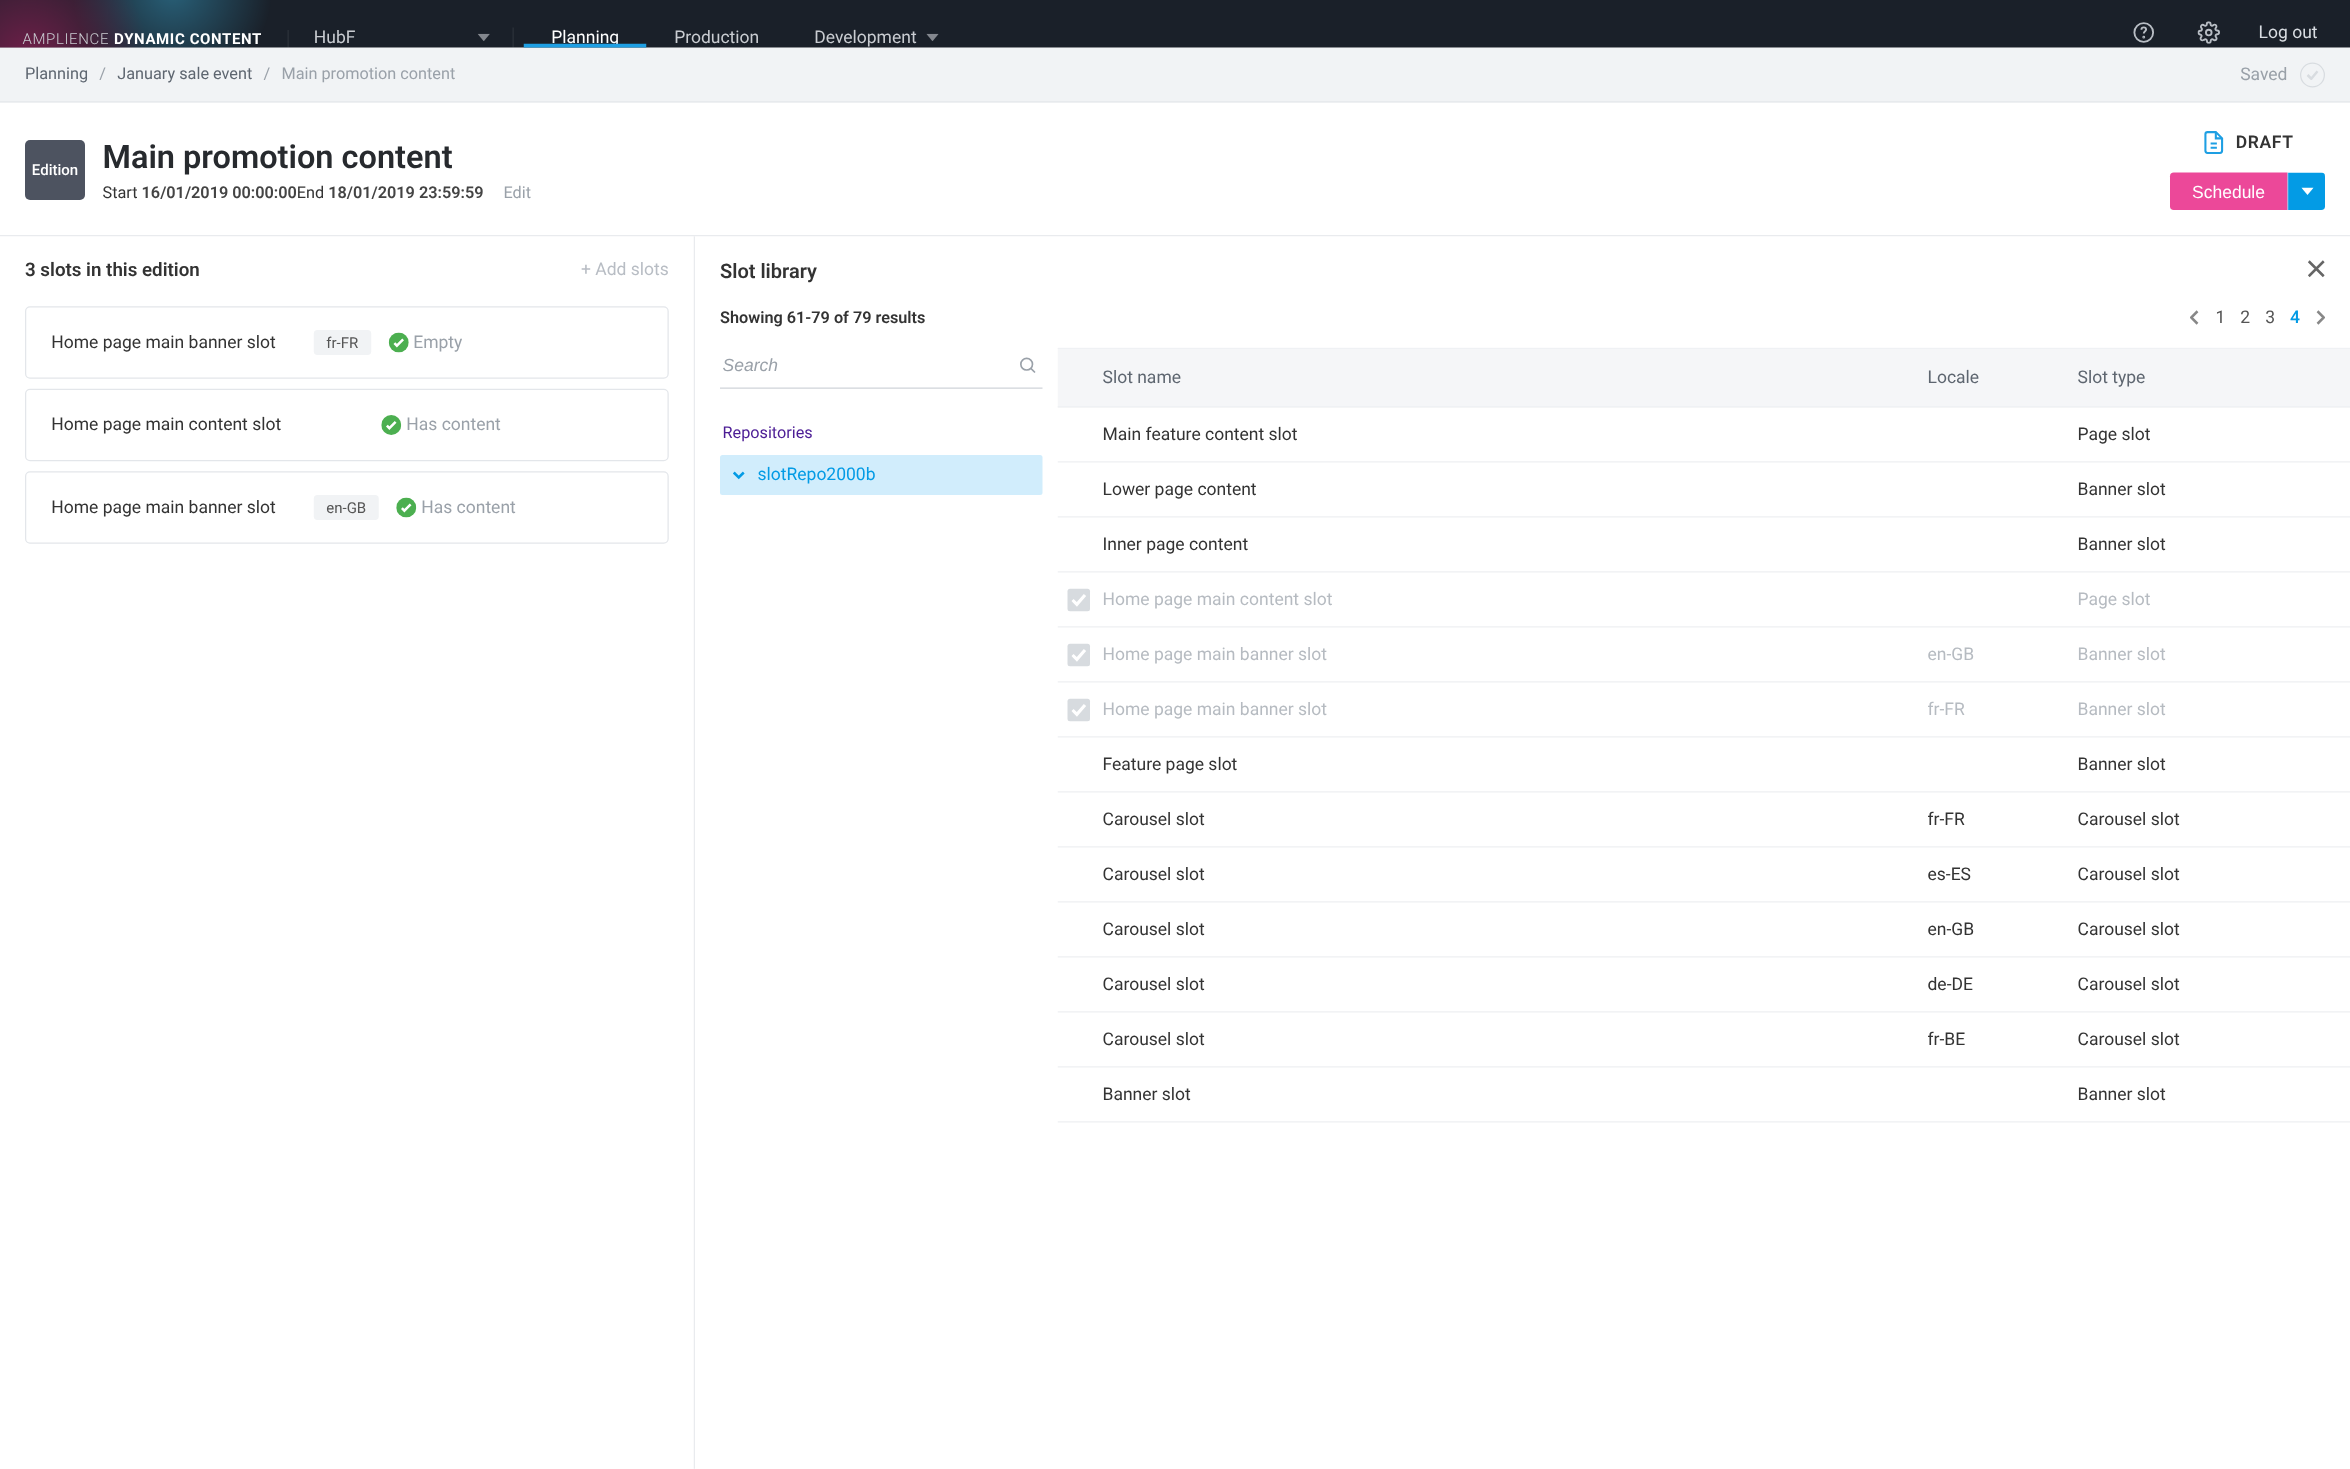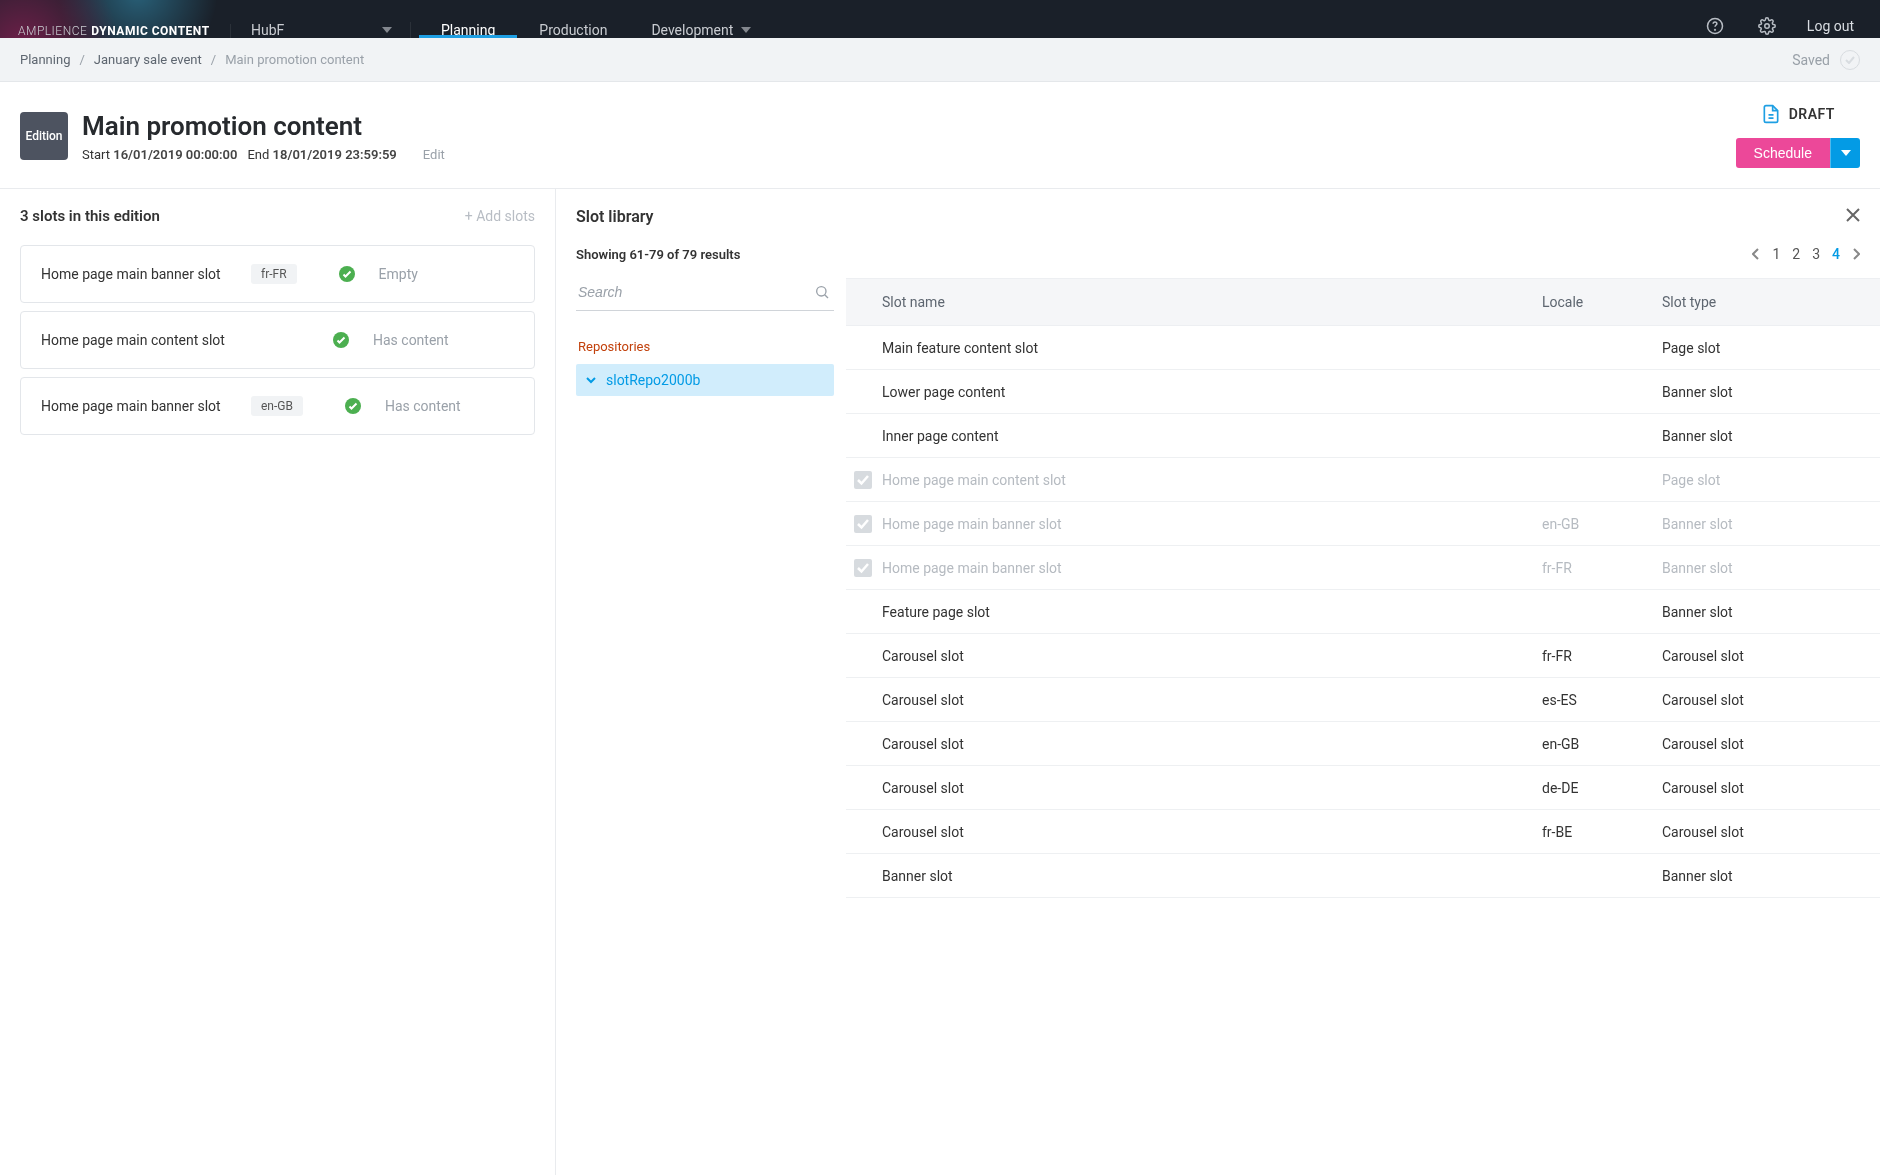--- a/index.html
+++ b/index.html
@@ -94,21 +94,21 @@
     border-bottom: 1px solid #e9ebee;
   }
   .edition-badge {
     width: 48px; height: 48px; border-radius: 4px;
     background: #4d5360; color: #fff;
     display: flex; align-items: center; justify-content: center;
     font-size: 12px; font-weight: 500;
     margin-right: 14px;
   }
   .edition-title-block h1 { font-size: 26px; font-weight: 600; color: #272a2e; margin-bottom: 6px; }
-  .edition-dates { font-size: 13px; color: #444; display:flex; gap: 10px; align-items:center;}
+  .edition-dates { font-size: 13px; color: #444; display:flex; align-items:center;}
   .edition-dates .lbl { color:#333; }
   .edition-dates .val { font-weight: 600; }
   .edition-dates .edit { color: #9aa1a9; cursor:pointer; margin-left: 16px; font-weight:400;}
   .edition-header-right { margin-left: auto; display:flex; align-items:center; gap: 14px; flex-direction: column; }
   .draft-indicator { display:flex; align-items:center; gap:8px; color:#333; font-weight:600; letter-spacing:0.5px;}
   .draft-indicator svg { color:#1e9fe3; }
   .schedule-btn-group { display:flex; }
   .btn-schedule {
     background:#ec4899; color:#fff; border:none;
     padding: 0 18px; height:30px; border-radius:3px 0 0 3px;
@@ -136,21 +136,21 @@
     margin-bottom: 8px;
     cursor:pointer;
   }
   .slot-card .name { flex: 0 0 210px; font-size:14px; color:#333;}
   .locale-chip {
     background:#f1f3f5; border-radius:3px; padding:3px 10px;
     font-size:12px; color:#555; margin-right: 14px;
     min-width: 40px; text-align:center;
   }
   .locale-chip.hidden { visibility:hidden; }
-  .status { display:flex; align-items:center; gap:24px; color:#9aa1a9; font-size:14px;margin-left:28px;}
+  .status { display:flex; align-items:center; gap:4px; color:#9aa1a9; font-size:14px;}
   .status svg { color:#4caf50; }
 
   
   .right-head { display:flex; align-items:center; padding-right: 20px;}
   .right-head h3 { font-size:16px; font-weight:600; }
   .close-panel { margin-left:auto; cursor:pointer; color:#666; }
 
   .right-sub { display:flex; align-items:center; margin-top: 20px; padding-right: 20px;}
   .right-sub .results { font-size:13px; font-weight:600; }
   .pager { margin-left:auto; display:flex; align-items:center; gap: 12px; font-size:14px; color:#555;}
@@ -166,21 +166,21 @@
     padding: 6px 4px 10px 2px;
     margin-bottom: 28px;
   }
   .search-wrap input {
     border:none; outline:none; flex:1; font-size:14px; color:#333;
     background:transparent;
   }
   .search-wrap input::placeholder { color:#9aa1a9; font-style: italic; }
   .search-wrap svg { color:#9aa1a9; }
 
-  .repos-label { color:#c2410c; font-size:13px; margin: 0 0 10px 2px;}
+  .repos-label { color:#4c1d95; font-size:13px; margin: 0 0 10px 2px;}
   .repo-item {
     display:flex; align-items:center; gap:10px;
     background:#def; background:#d1edfc;
     color:#039be5; padding:8px 10px; border-radius:2px;
     cursor:pointer; font-size:14px;
   }
   .repo-item svg { color:#039be5; }
 
   .table-col { flex:1; overflow-y:auto; padding-right: 0;}
   .tbl-header, .tbl-row {

